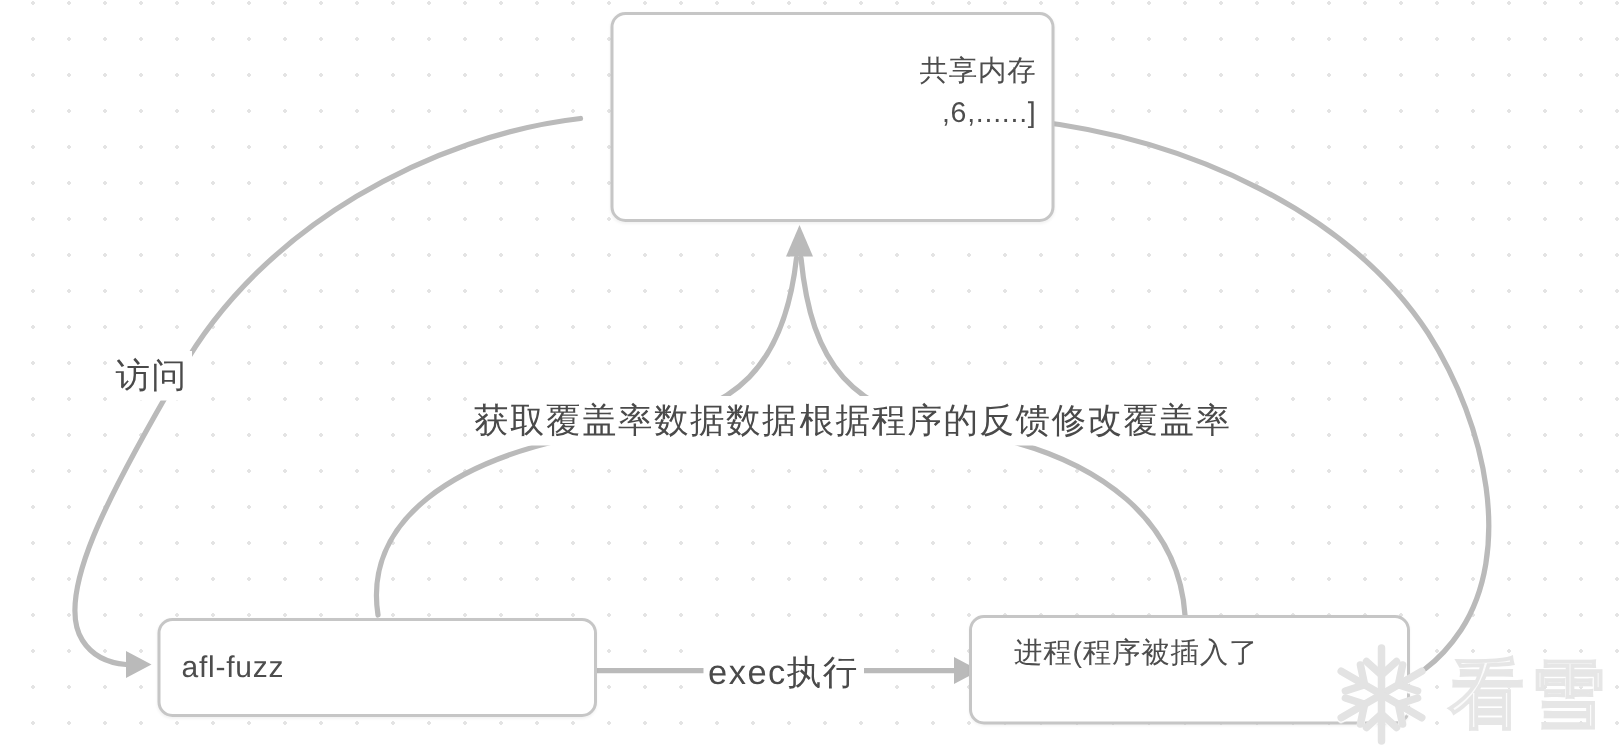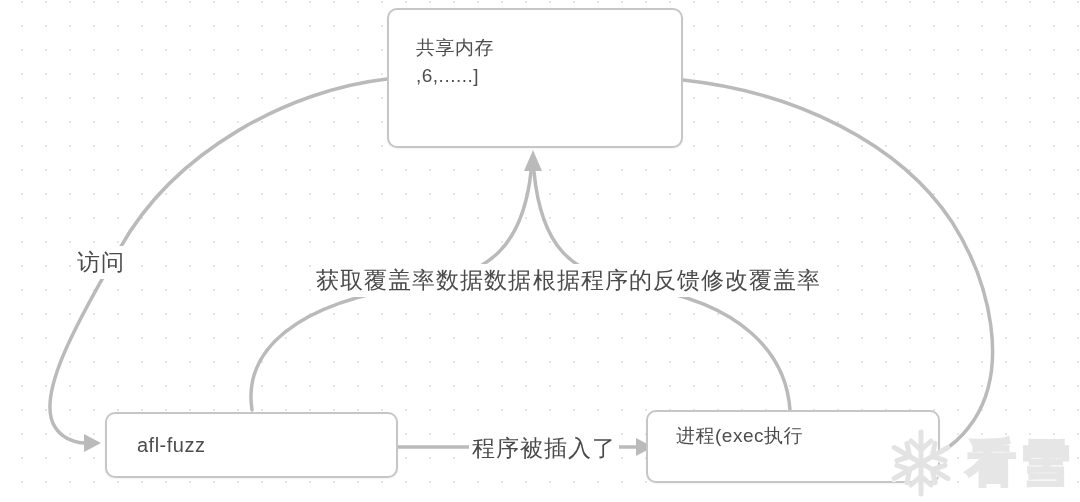--- a/index.html
+++ b/index.html
@@ -18,45 +18,45 @@
   svg.wires{position:absolute;left:0;top:0;width:1080px;height:502px;}
   .node{
     position:absolute;
     background:#ffffff;
     border:2px solid #c6c6c6;
     border-radius:10px;
     box-shadow:0 1px 2px rgba(0,0,0,0.05);
     color:#4d4d4d;
     box-sizing:border-box;
   }
-  .node-sharedmem{left:387px;top:8px;width:296px;height:140px;padding:24px 10px 0 27px;font-size:19px;line-height:28px;letter-spacing:0.5px;}
-  .node-aflfuzz{left:105px;top:412px;width:293px;height:66px;display:flex;align-items:center;padding-left:30px;font-size:20px;letter-spacing:0.5px;}
+  .node-sharedmem{left:407px;top:8px;width:296px;height:140px;padding:24px 10px 0 27px;font-size:19px;line-height:28px;letter-spacing:0.5px;text-align:right;}
+  .node-aflfuzz{left:105px;top:412px;width:293px;height:66px;display:flex;align-items:center;padding-left:14px;font-size:20px;letter-spacing:0.5px;}
   .node-process{left:646px;top:410px;width:294px;height:73px;padding:9px 8px 0 28px;font-size:19px;line-height:30px;letter-spacing:0.5px;}
   .edge-label{
     position:absolute;
     background:#ffffff;
     color:#4a4a4a;
     font-size:23px;
     letter-spacing:1px;
     white-space:nowrap;
     padding:1px 3px;
     z-index:3;
   }
-  .lbl-access{left:74px;top:246px;}
+  .lbl-access{left:74px;top:234px;}
   .lbl-alloc{left:313px;top:264px;}
   .lbl-feedback{left:530px;top:264px;}
   .lbl-getcov{left:841px;top:246px;}
   .lbl-exec{left:469px;top:432px;}
   .watermark{
     position:absolute;right:6px;bottom:4px;
     display:flex;align-items:center;gap:10px;
     z-index:5;pointer-events:none;
   }
   .watermark-text{
-    font-size:50px;font-weight:bold;
+    font-size:50px;font-weight:normal;
     color:#fbfbfb;
     -webkit-text-stroke:2.5px #e6e6e6;
     text-shadow:0 1px 1px #ffffff;
     letter-spacing:4px;
   }
 </style>
 </head>
 <body>
 
 <div class="canvas">
@@ -79,27 +79,27 @@
   <div class="node node-sharedmem">
     <div>共享内存</div>
     <div>,6,......]</div>
   </div>
 
   <div class="node node-aflfuzz">
     <span>afl-fuzz</span>
   </div>
 
   <div class="node node-process">
-    <div>进程(exec执行</div>
+    <div>进程(程序被插入了</div>
   </div>
 
   <div class="edge-label lbl-access">访问</div>
   <div class="edge-label lbl-alloc">获取覆盖率数据数据</div>
   <div class="edge-label lbl-feedback">根据程序的反馈修改覆盖率</div>
-  <div class="edge-label lbl-exec">程序被插入了</div>
+  <div class="edge-label lbl-exec">exec执行</div>
 
   <div class="watermark">
     <svg width="70" height="70" viewBox="0 0 70 70">
       <g stroke="#e3e3e3" stroke-width="5" stroke-linecap="round" fill="none" style="filter:drop-shadow(0 1px 0 #ffffff);">
         <g>
           <line x1="35" y1="4" x2="35" y2="66"></line>
           <path d="M 25 13 L 35 22 L 45 13"></path>
           <path d="M 25 57 L 35 48 L 45 57"></path>
         </g>
         <g transform="rotate(60 35 35)">

